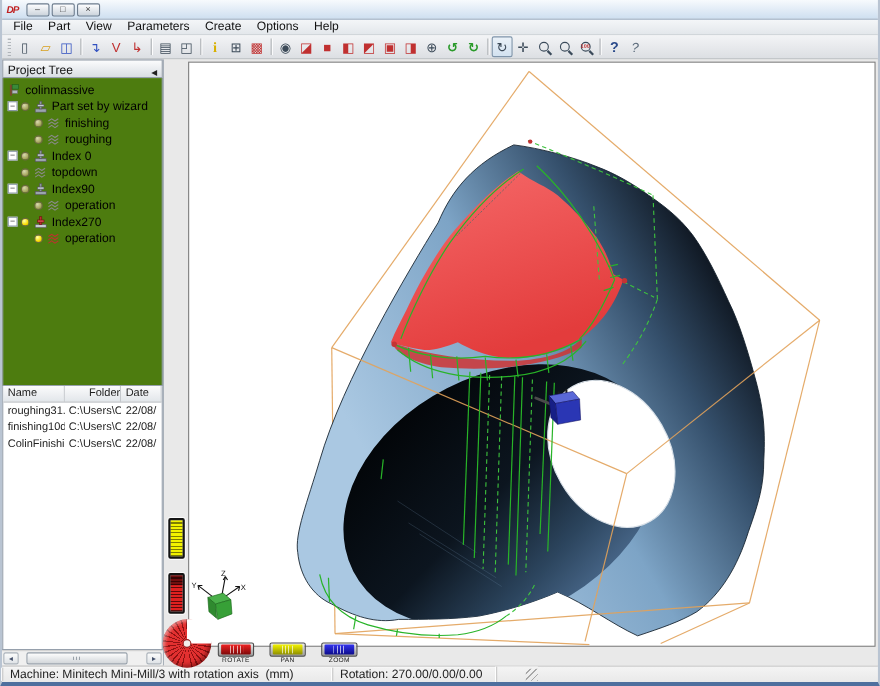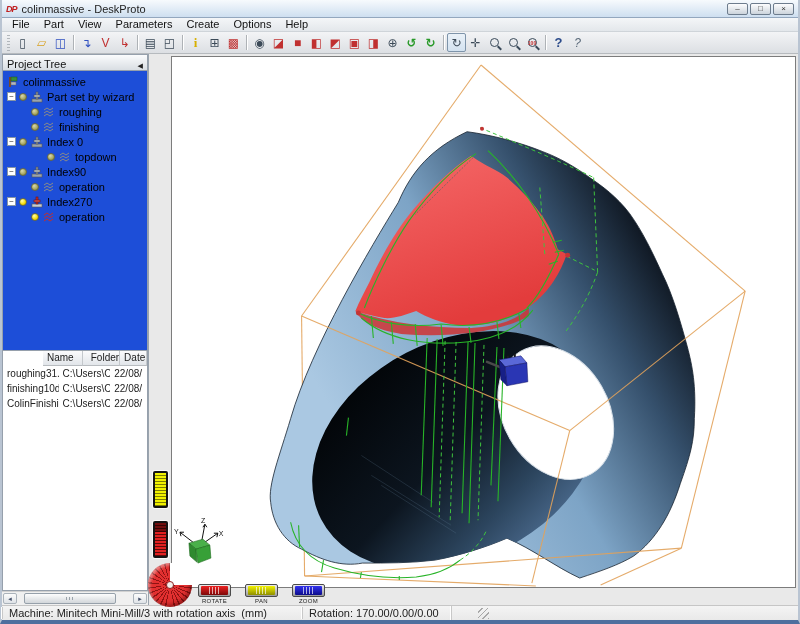--- a/index.html
+++ b/index.html
@@ -24,21 +24,21 @@
 .ic-info{color:#d8b000;font-weight:bold;font-family:"Liberation Serif",serif;font-size:13px}
 .ic-help{color:#2a4a8a;font-weight:bold;font-size:13px}.ic-helpctx{color:#5a6a7a;font-style:italic;font-size:12px}
 .mag{width:9px;height:9px;border:1.5px solid #3a4a5a;border-radius:50%;position:relative;display:inline-block}
 .mag::after{content:'';position:absolute;width:5px;height:2px;background:#3a4a5a;transform:rotate(45deg);right:-4px;bottom:-3px}
 .mag-sub{position:absolute;left:-2px;top:1px;width:10px;font-size:5px;text-align:center;color:#c03030;font-weight:bold}
 
 .main{flex:1;display:flex;background:#d6d6d6;min-height:0}
 .left-panel{width:147px;flex:none;display:flex;flex-direction:column;background:#ececec;border-right:1px solid #9aa4ae}
 .panel-header{height:17px;flex:none;display:flex;align-items:flex-end;justify-content:space-between;padding:0 4px;background:linear-gradient(#fbfcfd,#d9dee3);border:1px solid #96a0ac;font-size:11px;color:#111}
 .panel-header .hdr-btn{font-size:7px;color:#222}
-.tree-area{height:280px;flex:none;background:#1d4ed8;border:1px solid #96a0ac;border-top:none;padding-top:3px;overflow:hidden}
+.tree-area{height:280px;flex:none;background:#4d7c0f;border:1px solid #96a0ac;border-top:none;padding-top:3px;overflow:hidden}
 .tree-row{height:15px;display:flex;align-items:center;white-space:nowrap}
 .expander{width:9px;height:9px;flex:none;border:1px solid #8896a4;background:#fff;font-size:8px;line-height:7px;text-align:center;color:#333;margin-right:3px}
 .bulb{width:8px;height:8px;flex:none;border-radius:50%;margin-right:4px;border:1px solid #6a6a40}
 .bulb.on{background:radial-gradient(circle at 35% 30%,#ffffb0,#f8dc00 60%,#c8a400)}
 .bulb.off{background:radial-gradient(circle at 35% 30%,#d8d8b0,#a8a860 60%,#6e6e3a)}
 .tree-icon{width:12px;height:12px;flex:none;margin-right:4px}
 .tree-label{font-size:11px;color:#000}
 
 .nc-table{flex:1;background:#fff;border:1px solid #96a0ac;border-top:none;overflow:hidden;display:flex;flex-direction:column}
 .nc-headrow{display:flex;height:15px;flex:none}
@@ -76,21 +76,20 @@
 .sb-end{width:39px;border-left:1px solid #c8c8c8;box-shadow:-1px 0 0 #fff;position:relative;height:100%}
 .grip{position:absolute;right:1px;bottom:1px;width:11px;height:11px;background:repeating-linear-gradient(315deg,#a8a8a8 0 1px,transparent 1px 4px)}
 </style>
 </head>
 <body>
 
 <div class="window">
 
   <div class="titlebar">
     <span class="logo">DP</span>
-    <span class="title-text">colinmassive - DeskProto</span>
     <span class="win-btn">–</span>
     <span class="win-btn">□</span>
     <span class="win-btn">×</span>
   </div>
 
   <div class="menubar" id="menubar">
       <span class="menu-item">File</span>
       <span class="menu-item">Part</span>
       <span class="menu-item">View</span>
       <span class="menu-item">Parameters</span>
@@ -222,43 +221,43 @@
             <span class="tree-label">Part set by wizard</span>
           </div>
           <div class="tree-row" style="padding-left: 16px;">
             <span style="width: 12px; flex: 0 0 auto;"></span>
             <span class="bulb off"></span>
             <span class="tree-icon"><svg width="12" height="12" fill="none" stroke="#8a8a8a">
                 <path d="M1 4 L4 2 L7 4 L10 2"></path>
                 <path d="M1 7 L4 5 L7 7 L10 5"></path>
                 <path d="M1 10 L4 8 L7 10 L10 8"></path>
               </svg></span>
-            <span class="tree-label">roughing</span>
+            <span class="tree-label">finishing</span>
           </div>
           <div class="tree-row" style="padding-left: 16px;">
             <span style="width: 12px; flex: 0 0 auto;"></span>
             <span class="bulb off"></span>
             <span class="tree-icon"><svg width="12" height="12" fill="none" stroke="#8a8a8a">
                 <path d="M1 4 L4 2 L7 4 L10 2"></path>
                 <path d="M1 7 L4 5 L7 7 L10 5"></path>
                 <path d="M1 10 L4 8 L7 10 L10 8"></path>
               </svg></span>
-            <span class="tree-label">finishing</span>
+            <span class="tree-label">roughing</span>
           </div>
           <div class="tree-row" style="padding-left: 4px;">
             <span class="expander">−</span>
             <span class="bulb off"></span>
             <span class="tree-icon"><svg width="12" height="12">
                 <rect x="1" y="8" width="10" height="3" fill="#9aa4ae" stroke="#555" stroke-width="0.6"></rect>
                 <rect x="5" y="1" width="2" height="7" fill="#8a949e" stroke="#555" stroke-width="0.6"></rect>
                 <rect x="3" y="4" width="6" height="2" fill="#c2ccd6" stroke="#555" stroke-width="0.6"></rect>
               </svg></span>
             <span class="tree-label">Index 0</span>
           </div>
-          <div class="tree-row" style="padding-left: 32px; text-align: center;">
+          <div class="tree-row" style="padding-left: 4px; text-align: center;">
             <span style="width: 12px; flex: 0 0 auto;"></span>
             <span class="bulb off"></span>
             <span class="tree-icon"><svg width="12" height="12" fill="none" stroke="#8a8a8a">
                 <path d="M1 4 L4 2 L7 4 L10 2"></path>
                 <path d="M1 7 L4 5 L7 7 L10 5"></path>
                 <path d="M1 10 L4 8 L7 10 L10 8"></path>
               </svg></span>
             <span class="tree-label">topdown</span>
           </div>
           <div class="tree-row" style="padding-left: 4px;">
@@ -298,21 +297,21 @@
                 <path d="M1 4 L4 2 L7 4 L10 2"></path>
                 <path d="M1 7 L4 5 L7 7 L10 5"></path>
                 <path d="M1 10 L4 8 L7 10 L10 8"></path>
               </svg></span>
             <span class="tree-label">operation</span>
           </div>
         </div>
 
       <div class="nc-table">
         <div class="nc-headrow" id="nc-head">
-            <span class="nc-hcell" style="width: 56px; margin-left: 40px;">Name</span>
+            <span class="nc-hcell" style="width: 56px;">Name</span>
             <span class="nc-hcell" style="width: 52px; text-align: right;">Folder</span>
             <span class="nc-hcell" style="width: 37px;">Date</span>
           </div>
         <div id="nc-rows">
             <div class="nc-row">
               <span class="nc-cell" style="width: 56px;">roughing31...</span>
               <span class="nc-cell" style="width: 52px;">C:\Users\C...</span>
               <span class="nc-cell" style="width: 37px;">22/08/</span>
             </div>
             <div class="nc-row">
@@ -494,16 +493,16 @@
               <div class="mled" style="background: linear-gradient(rgb(51, 51, 238), rgb(12, 12, 138));"></div>
             </div>
             <div class="mlabel">ZOOM</div>
           </div>
         </div>
     </div>
   </div>
 
   <div class="statusbar">
     <span class="sb-sec sb-machine">Machine: Minitech Mini-Mill/3 with rotation axis  (mm)</span>
-    <span class="sb-sec sb-rotation">Rotation: 170.00/0.00/0.00</span>
+    <span class="sb-sec sb-rotation">Rotation: 270.00/0.00/0.00</span>
     <span class="sb-sec sb-end"><span class="grip"></span></span>
   </div>
 </div>
 
 </body></html>

